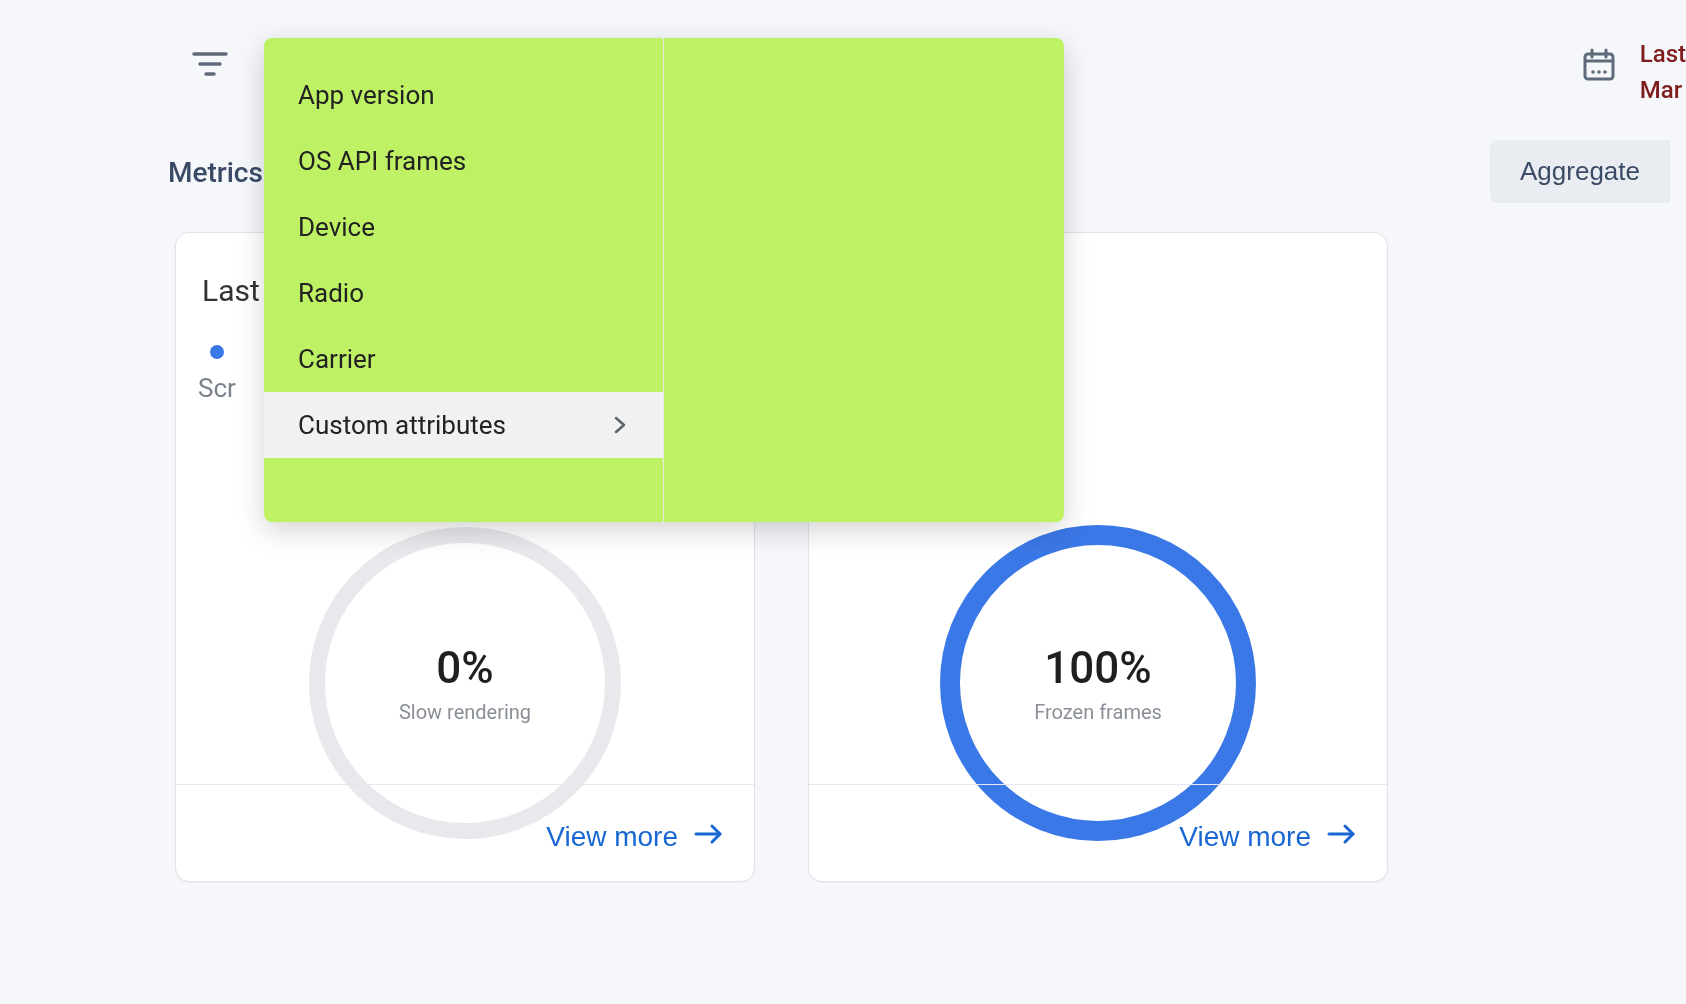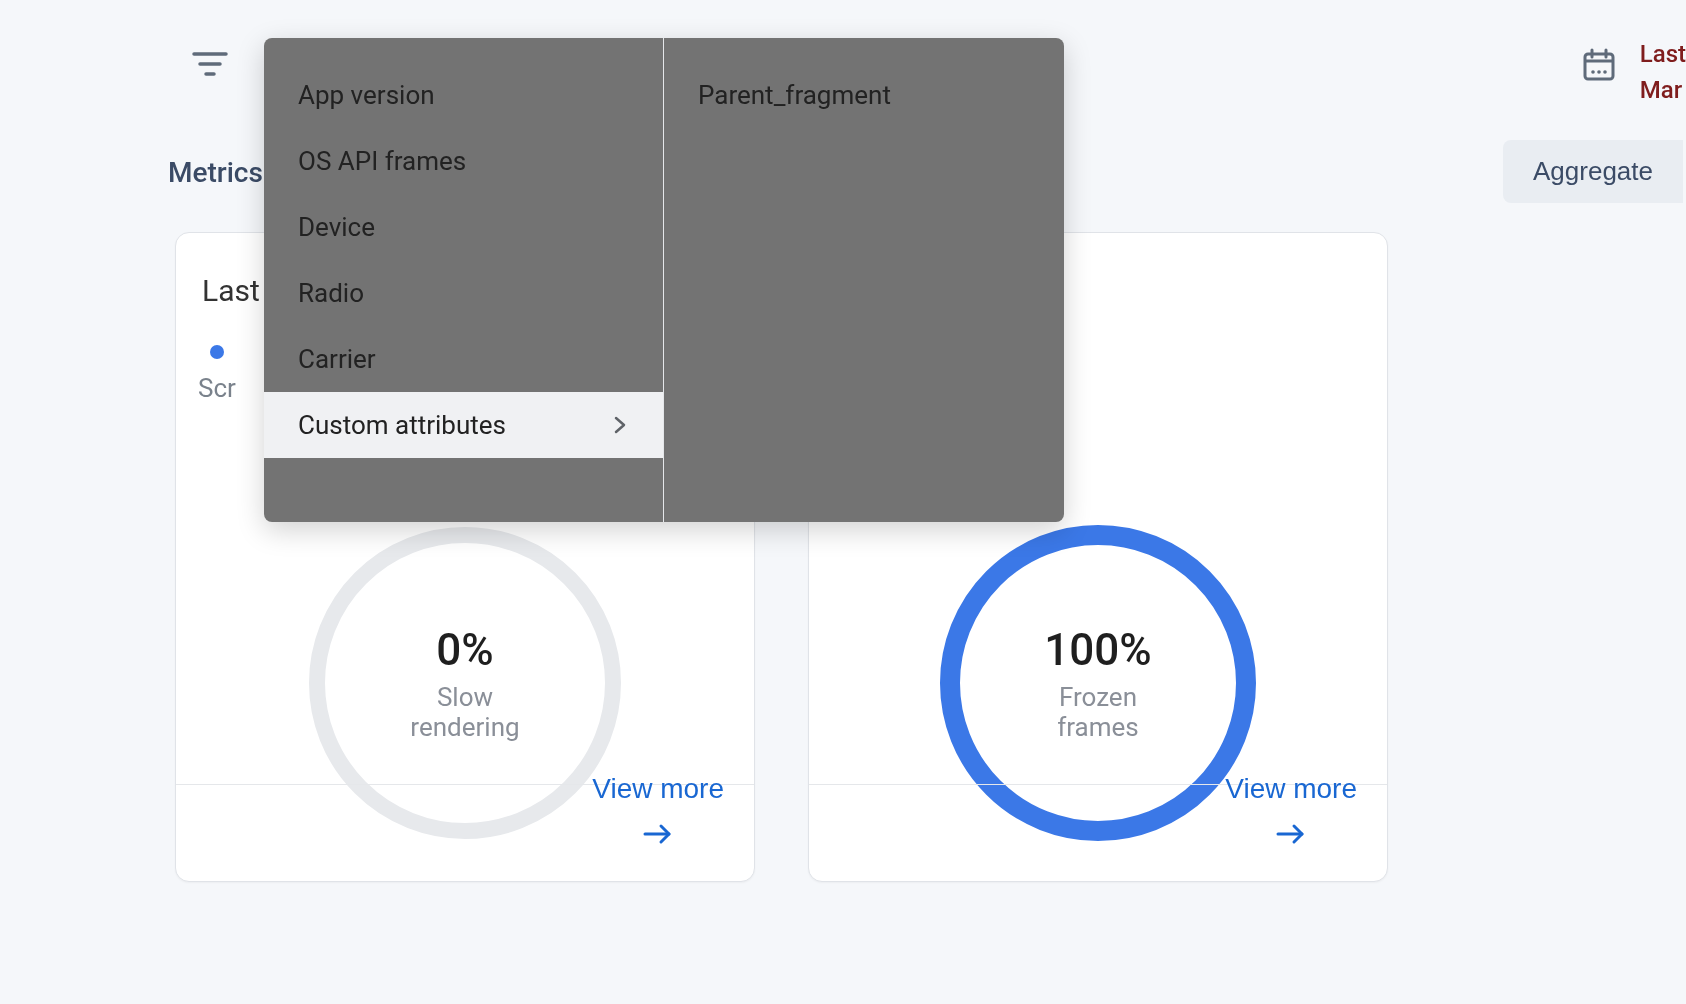--- a/index.html
+++ b/index.html
@@ -43,21 +43,21 @@
     position: absolute;
     left: 168px;
     top: 156px;
     font-size: 28px;
     font-weight: 500;
     color: #3b4b66;
   }
 
   .aggregate-btn {
     position: absolute;
-    right: 3px;
+    right: 16px;
     top: 140px;
     background: #e9edf2;
     color: #3b4b66;
     font-size: 26px;
     font-weight: 500;
     padding: 16px 30px;
     border-radius: 8px 0 0 8px;
     border: none;
     cursor: pointer;
   }
@@ -131,21 +131,21 @@
     top: 50%;
     transform: translate(-50%, -50%);
     text-align: center;
   }
   .donut-percent {
     font-size: 44px;
     font-weight: 500;
     color: #1f1f1f;
   }
   .donut-label {
-    font-size: 26px;
+    font-size: 20px;
     color: #8a8f98;
     margin-top: 6px;
   }
 
   .card-divider {
     position: absolute;
     left: 0;
     right: 0;
     bottom: 96px;
     height: 1px;
@@ -158,31 +158,30 @@
     bottom: 28px;
     display: flex;
     align-items: center;
     gap: 16px;
     color: #1967d2;
     font-size: 28px;
     font-weight: 500;
     background: none;
     border: none;
     cursor: pointer;
-    flex-direction: column;
   }
 
   
   .menu {
     position: absolute;
     left: 264px;
     top: 38px;
     width: 800px;
     height: 484px;
-    background: #737373;
+    background: #bef264;
     border-radius: 8px;
     box-shadow: 0 8px 28px rgba(0,0,0,0.18);
     display: flex;
     z-index: 100;
   }
   .menu-col {
     padding: 24px 0;
   }
   .menu-col-left {
     width: 400px;
@@ -320,17 +319,14 @@
     <div class="menu-item hover">
       <span>Custom attributes</span>
       <span>
         <svg class="chevron-right" viewBox="0 0 18 18">
           <polyline points="5,2 13,9 5,16" fill="none" stroke="#5f6368" stroke-width="2.5" stroke-linecap="round" stroke-linejoin="round"></polyline>
         </svg>
       </span>
     </div>
   </div>
   <div class="menu-col menu-col-right">
-    <div class="menu-item">
-      <span>Parent_fragment</span>
-    </div>
   </div>
 </div>
 
 </body></html>

